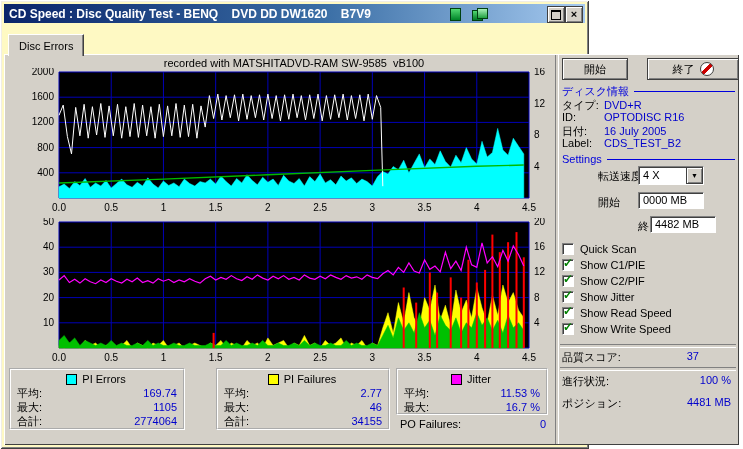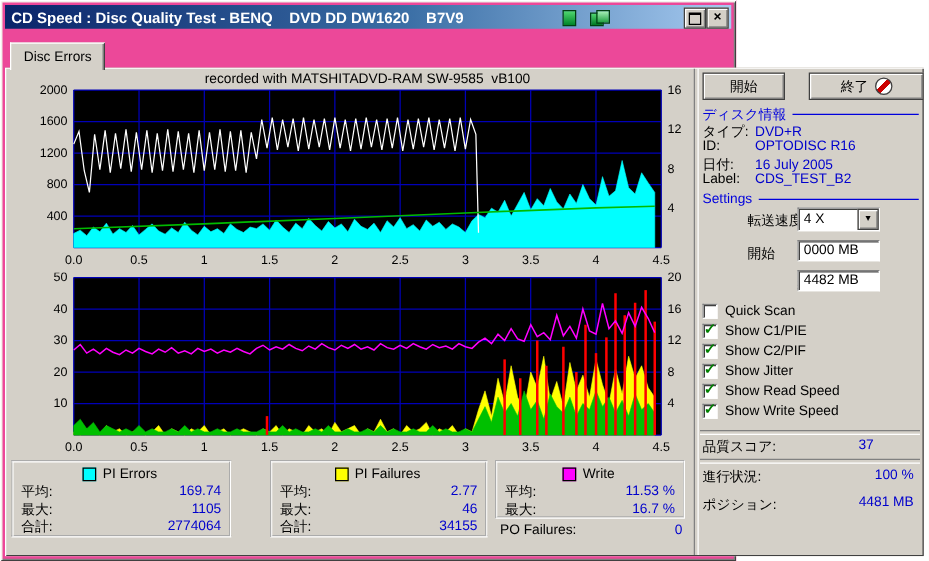--- a/index.html
+++ b/index.html
@@ -1,17 +1,17 @@
 <!DOCTYPE html>
 <html><head>
 <meta charset="utf-8">
 <style>
   html,body{margin:0;padding:0;background:#fff;}
   body{width:743px;height:449px;font-family:"Liberation Sans",sans-serif;font-size:11px;color:#000;}
-  .window{position:relative;width:589px;height:449px;background:#ec4899;
+  .window{position:relative;width:589px;height:449px;background:#fef9c3;
     box-shadow:inset 1px 1px 0 #ffffff,inset -1px -1px 0 #404040,inset 2px 2px 0 #f0ede6,inset -2px -2px 0 #808080;}
   .titlebar{position:absolute;left:4px;top:4px;right:4px;height:19px;
     background:linear-gradient(90deg,#0a246a,#3a6ea5 55%,#a6caf0);display:flex;align-items:center;}
   .title-text{color:#fff;font-weight:bold;font-size:12px;padding-left:5px;white-space:pre;}
   .tb-btn{position:absolute;top:2px;width:16px;height:15px;background:#d4d0c8;border:1px solid #404040;
     box-shadow:inset 1px 1px 0 #fff,inset -1px -1px 0 #808080;display:flex;align-items:center;justify-content:center;
     font-size:11px;font-weight:bold;line-height:1;cursor:default;}
   .tb-close{right:2px;}
   .tb-max{right:20px;}
   .max-glyph{display:block;width:8px;height:7px;border:1px solid #000;border-top-width:2px;}
@@ -221,21 +221,21 @@
         </div>
       <div class="sb-row">
           <span>合計:</span>
           <span class="val">34155</span>
         </div>
     </div>
 
     <div class="statbox" style="left:392px;width:152px;height:47px;">
       <div class="sb-head">
           <span class="swatch" style="background: rgb(255, 0, 255);"></span>
-          <span>Write</span>
+          <span>Jitter</span>
         </div>
       <div class="sb-row">
           <span>平均:</span>
           <span class="val">11.53 %</span>
         </div>
       <div class="sb-row">
           <span>最大:</span>
           <span class="val">16.7 %</span>
         </div>
     </div>
@@ -273,21 +273,21 @@
     <span class="set-label" style="top:115px;">転送速度</span>
     <div class="combo" style="top:112px;">
       <span class="combo-text">4 X</span>
       <span class="combo-btn">▼</span>
     </div>
 
     <span class="set-label" style="top:141px;">開始</span>
     <div class="field" style="top:138px;">0000 MB</div>
 
     <span class="set-label" style="top:165px;margin-left:40px;">終了位置</span>
-    <div class="field" style="top:162px;">4482 MB</div>
+    <div class="field" style="top:162px;margin-left:12px;">4482 MB</div>
 
     <div class="cb-row" style="top:188px;">
         <span class="cb"></span>
         <span>Quick Scan</span>
       </div>
     <div class="cb-row" style="top:204px;">
         <span class="cb checked">
           <span class="mark">✓</span>
         </span>
         <span>Show C1/PIE</span>

